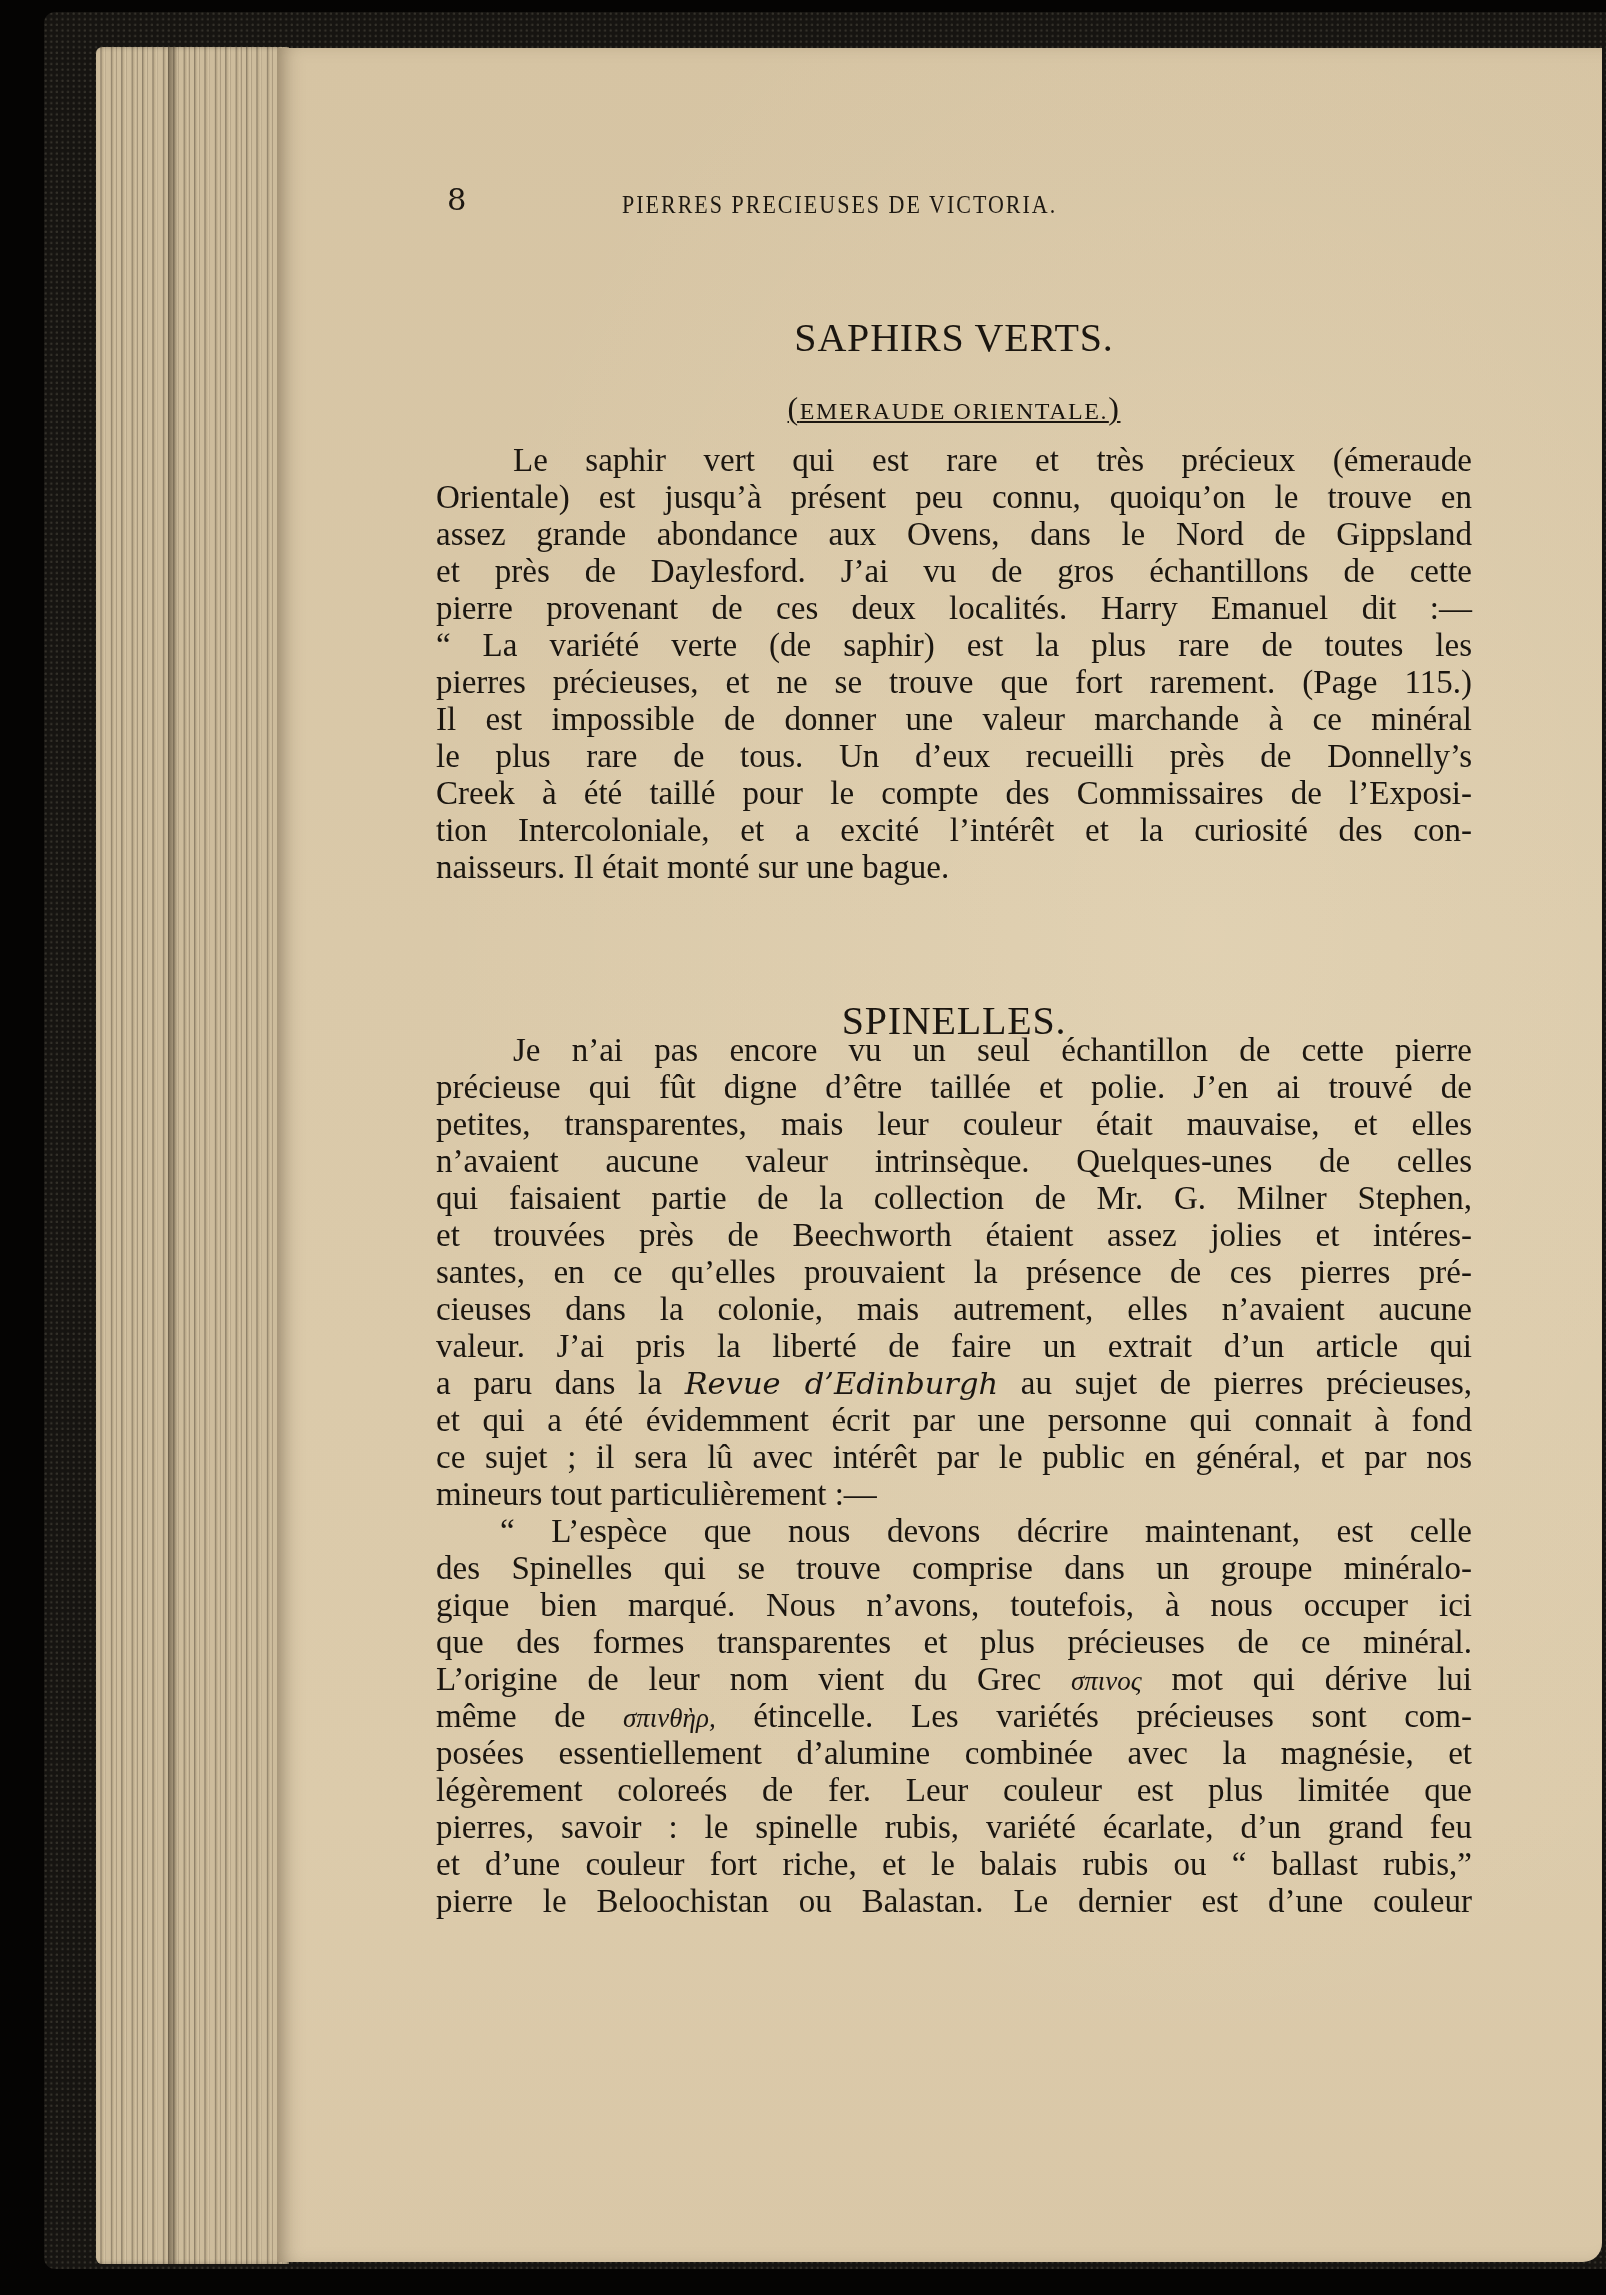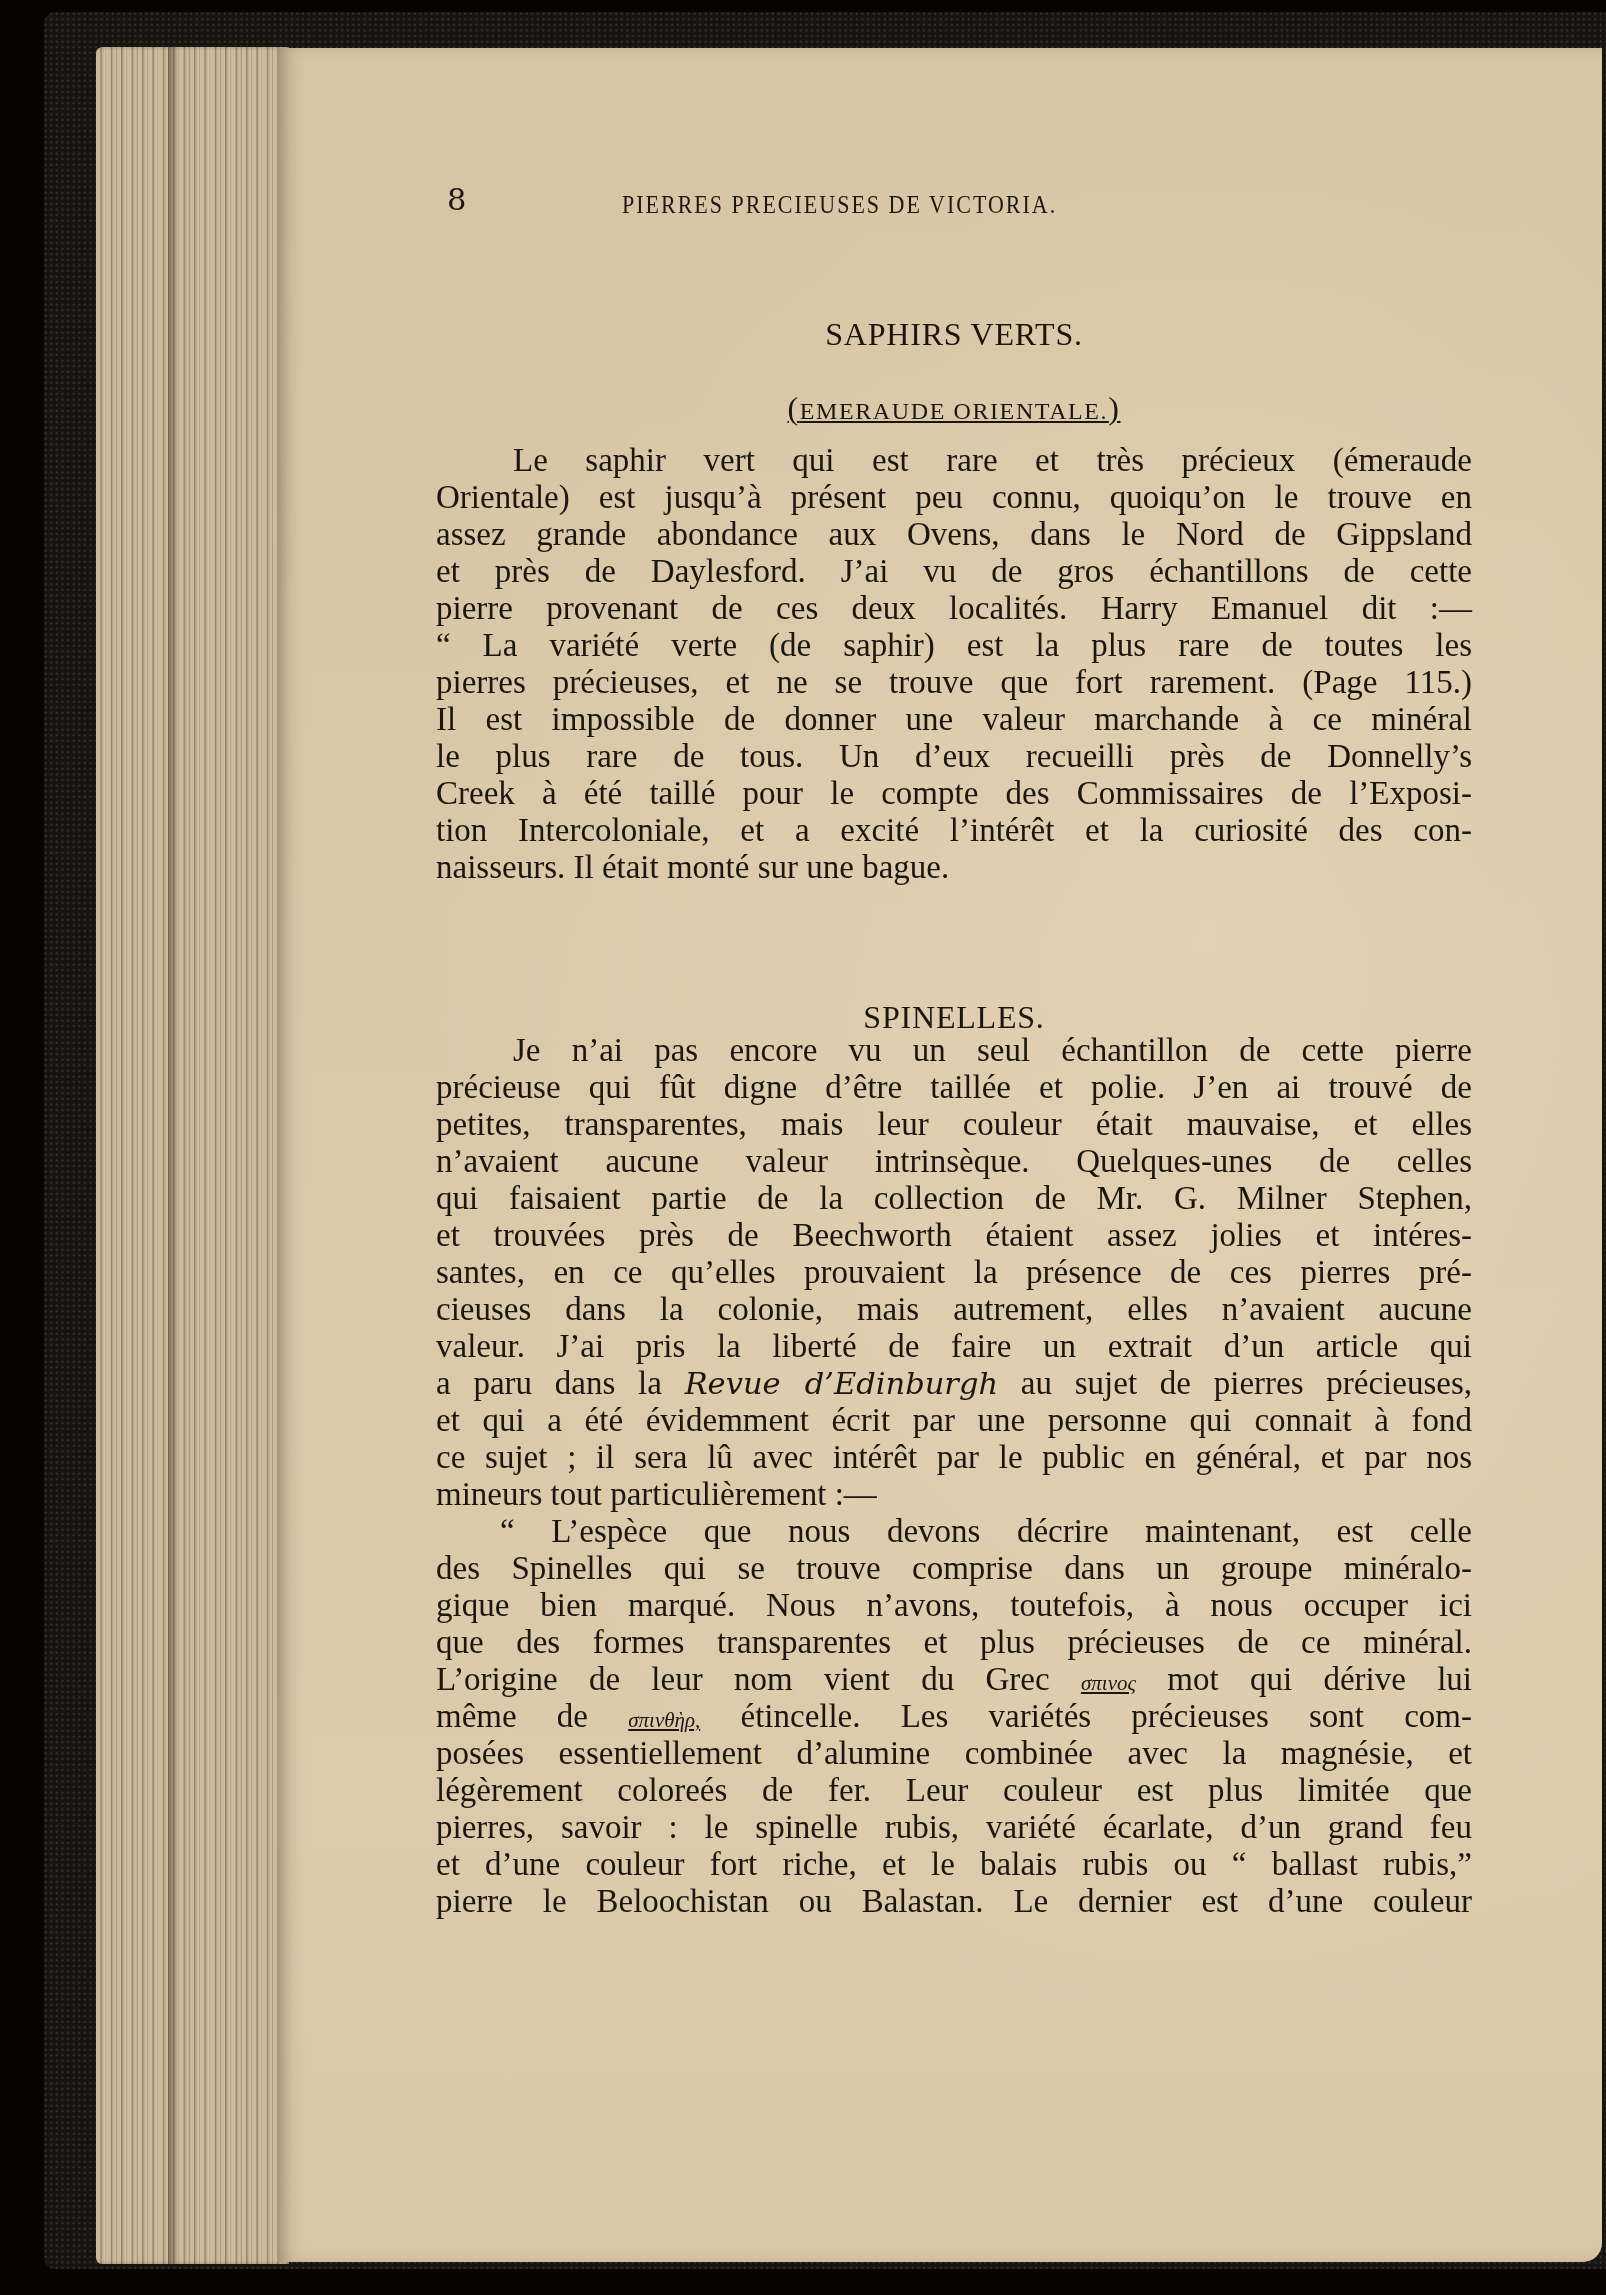--- a/index.html
+++ b/index.html
@@ -47,41 +47,41 @@
     font-family:"Liberation Serif","DejaVu Serif",serif;
     transform:scaleY(1.1);
   }
   .text-col {
     position:absolute; left:159px; top:0; width:1036px;
     color:#1b1610;
     font-family:"Liberation Serif","DejaVu Serif",serif;
   }
   .section-title {
     position:absolute; left:0; width:100%; text-align:center;
-    font-size:32px; letter-spacing:0.8px; line-height:1;
+    font-size:40px; letter-spacing:0.8px; line-height:1;
   }
   .section-subtitle {
     position:absolute; left:0; width:100%; text-align:center;
     font-size:24px; letter-spacing:1.6px; line-height:1;text-decoration:underline;
   }
   .section-subtitle .paren { font-size:32px; }
   .body-block {
     position:absolute; left:0; width:100%;
   }
   .line {
     display:block; height:37px; line-height:37px;
     font-size:33px; white-space:nowrap;
     text-align:justify; text-align-last:justify;
     font-weight:400;
   }
   .line.last { text-align-last:left; }
   .line.indent { padding-left:77px; }
   .line.indent-quote { padding-left:64px; }
   em.ital { font-style:italic; font-family:"DejaVu Serif",serif; font-size:30.5px; }
-  .greek { font-style:italic; font-size:21px;text-decoration:underline; }
+  .greek { font-style:italic; font-size:27px; }
 </style>
 </head>
 <body>
 
 <div class="cover"></div>
 <div class="page-stack">
     <div class="shade"></div>
   </div>
 
 <div class="page">

